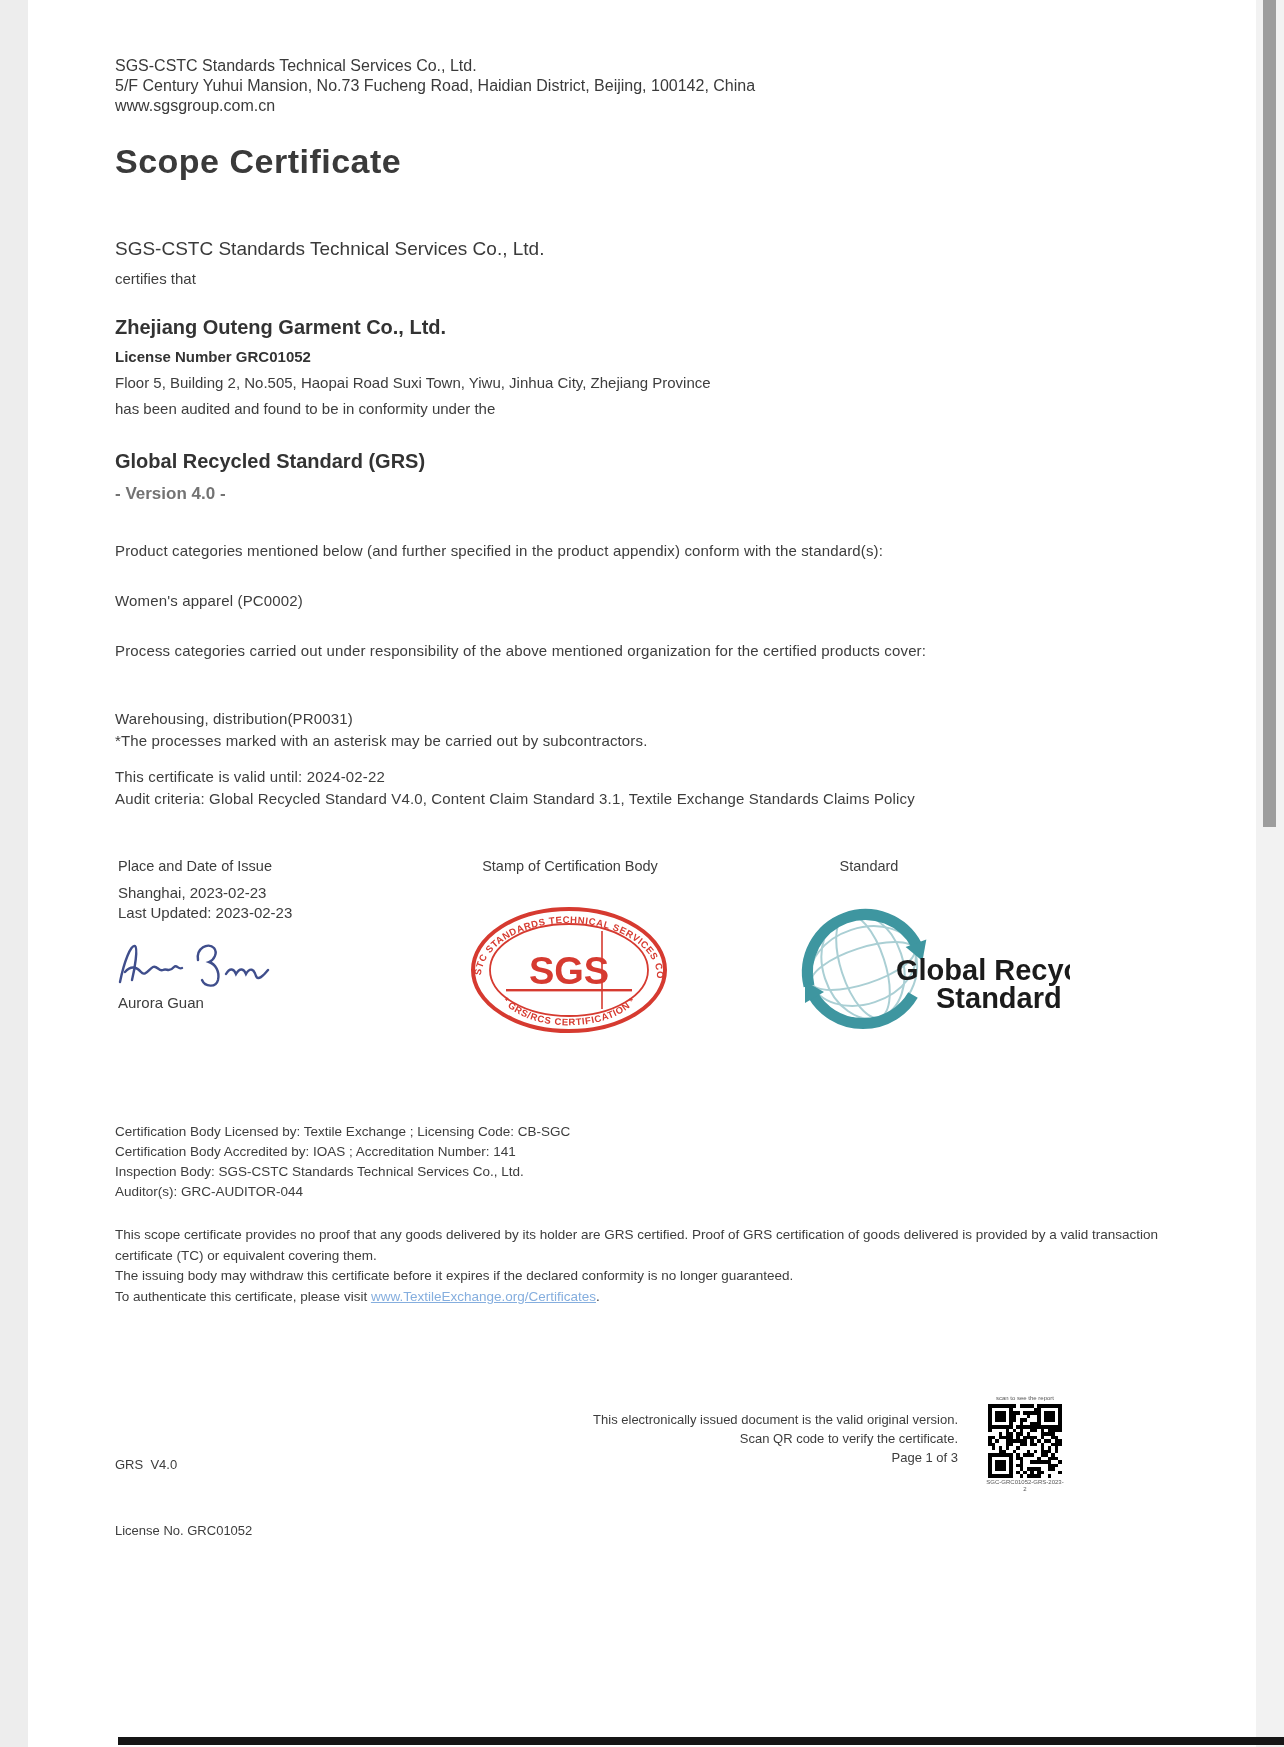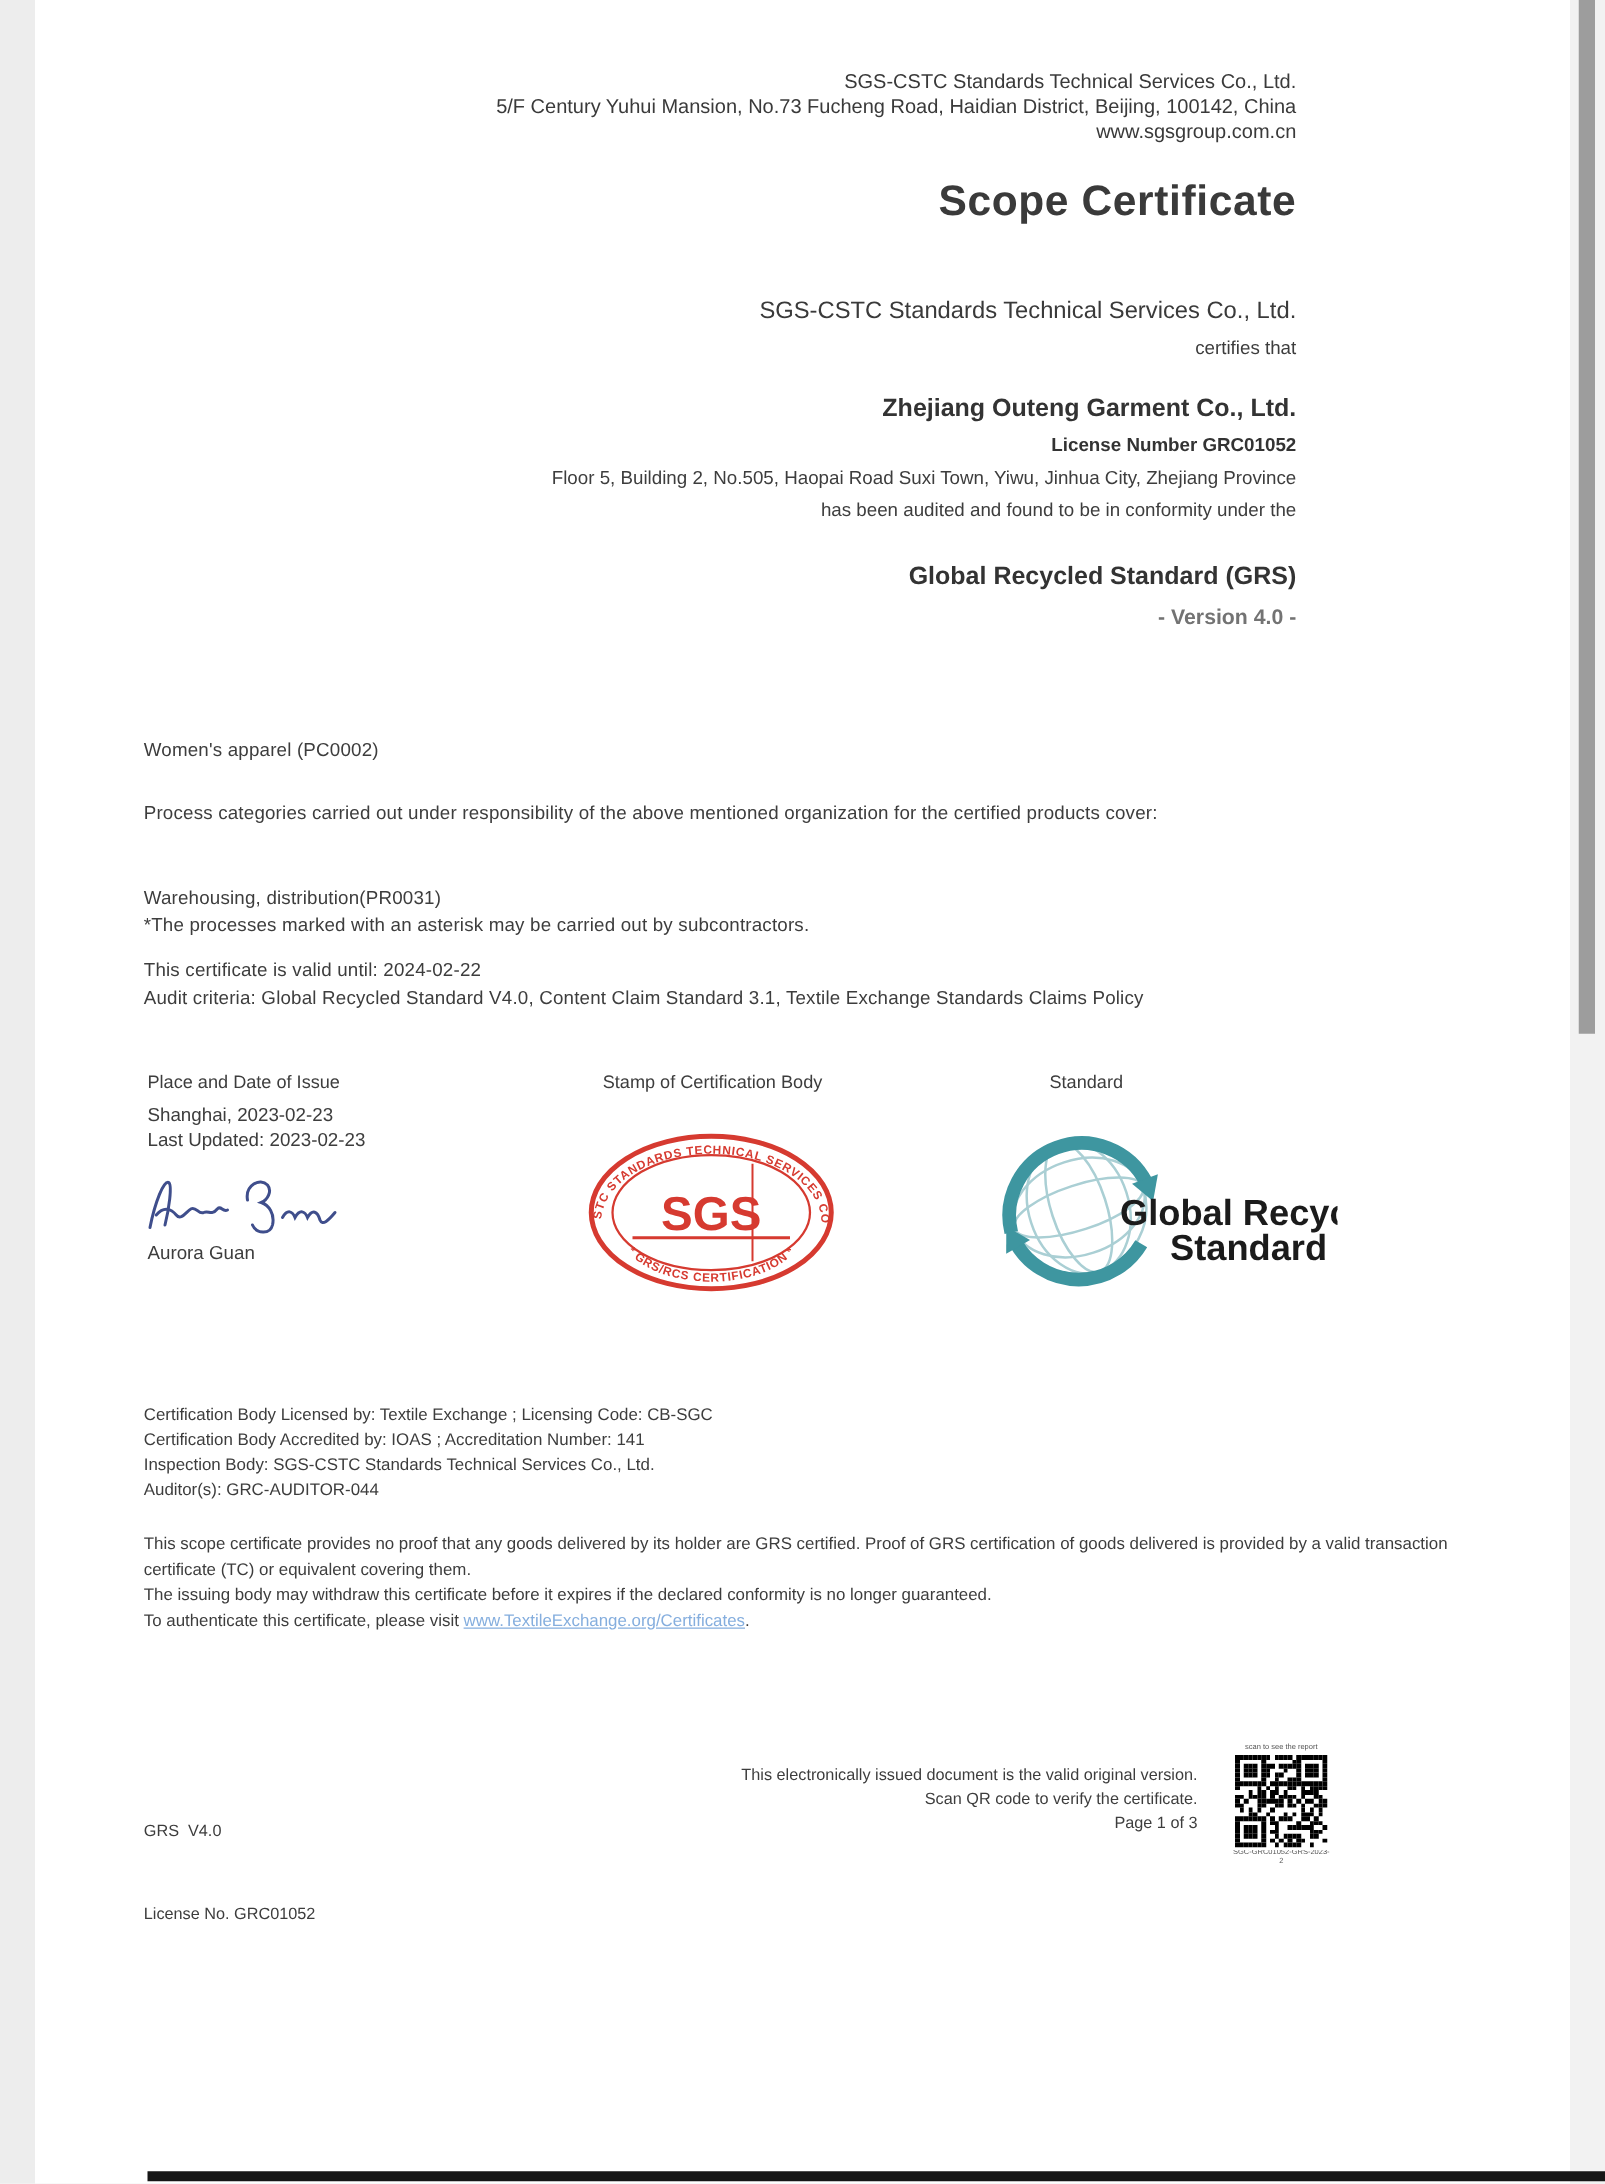--- a/index.html
+++ b/index.html
@@ -7,21 +7,21 @@
     width:1284px;height:1747px;position:relative;overflow:hidden;
     background:#ededed;
     font-family:"Liberation Sans", sans-serif;
     color:#3d3d3d;
   }
   .page{
     position:absolute;left:28px;top:0;width:1228px;height:1747px;
     background:#ffffff;
   }
   .abs{position:absolute;}
-  .cx{position:absolute;left:87px;width:922px;text-align:right;}
+  .cx{position:absolute;left:87px;width:922px;text-align:left;}
   .nowrap{white-space:nowrap;}
   .hdr{font-size:16px;line-height:20px;color:#3a3a3a;}
   .title{font-size:34px;font-weight:bold;color:#3a3a3a;letter-spacing:.5px;}
   .certnum-label{font-size:15px;font-weight:bold;color:#3a3a3a;}
   .certnum-value{font-size:19px;color:#3a3a3a;}
   .certifier{font-size:19px;color:#3a3a3a;}
   .small{font-size:15px;color:#3d3d3d;}
   .company{font-size:20px;font-weight:bold;color:#333;}
   .bold15{font-size:15px;font-weight:bold;color:#333;}
   .stdname{font-size:20px;font-weight:bold;color:#333;}
@@ -59,20 +59,21 @@
   <div class="cx small" style="top:270px;">certifies that</div>
 
   <div class="cx company" style="top:316px;">Zhejiang Outeng Garment Co., Ltd.</div>
   <div class="cx bold15" style="top:348px;">License Number GRC01052</div>
   <div class="cx small" style="top:374px;">Floor 5, Building 2, No.505, Haopai Road Suxi Town, Yiwu, Jinhua City, Zhejiang Province</div>
   <div class="cx small" style="top:400px;">has been audited and found to be in conformity under the</div>
 
   <div class="cx stdname" style="top:450px;">Global Recycled Standard (GRS)</div>
   <div class="cx stdver" style="top:484px;">- Version 4.0 -</div>
 
+  <div class="abs body15 nowrap" style="left:87px;top:542px;">Product categories mentioned below (and further specified in the product appendix) conform with the standard(s):</div>
   <div class="abs body15 nowrap" style="left:87px;top:592px;">Women's apparel (PC0002)</div>
   <div class="abs body15 nowrap" style="left:87px;top:642px;">Process categories carried out under responsibility of the above mentioned organization for the certified products cover:</div>
   <div class="abs body15 nowrap" style="left:87px;top:710px;">Warehousing, distribution(PR0031)</div>
   <div class="abs body15 nowrap" style="left:87px;top:732px;">*The processes marked with an asterisk may be carried out by subcontractors.</div>
   <div class="abs body15 nowrap" style="left:87px;top:768px;">This certificate is valid until: 2024-02-22</div>
   <div class="abs body15 nowrap" style="left:87px;top:790px;">Audit criteria: Global Recycled Standard V4.0, Content Claim Standard 3.1, Textile Exchange Standards Claims Policy</div>
 
   <div class="abs label15" style="left:90px;top:858px;">Place and Date of Issue</div>
   <div class="abs label15" style="left:392px;top:858px;width:300px;text-align:center;">Stamp of Certification Body</div>
   <div class="abs label15" style="left:716px;top:858px;width:250px;text-align:center;">Standard</div>

